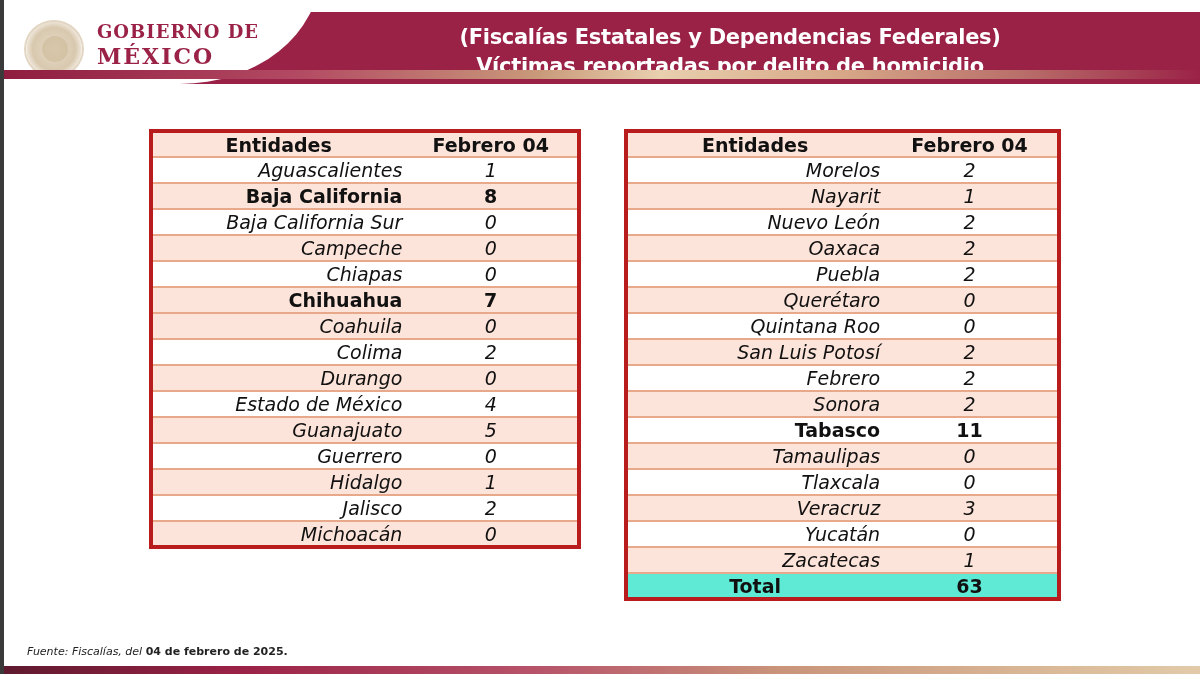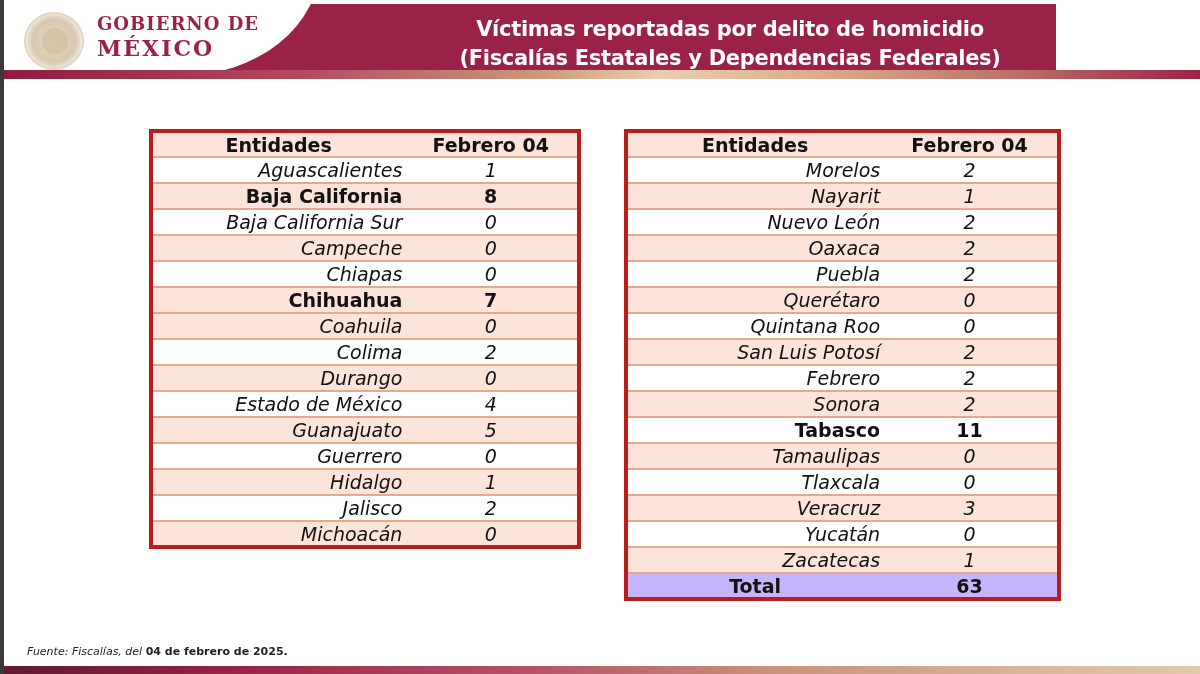--- a/index.html
+++ b/index.html
@@ -2,21 +2,21 @@
 <html><head>
   <meta charset="utf-8">
   <style>
     * { box-sizing: border-box; margin: 0; padding: 0; }
     html, body { width: 1200px; height: 674px; overflow: hidden; background: #ffffff; }
     body { position: relative; font-family: "Liberation Sans", "DejaVu Sans", sans-serif; color: #111; }
 
     .left-edge { position: absolute; left: 0; top: 0; width: 4px; height: 674px; background: #3a3a3a; z-index: 5; }
 
     
-    .header { position: absolute; left: 0; top: 4px; width: 1056px; height: 72px; background: #9b2247; overflow: hidden; }
+    .header { position: absolute; left: 0; top: 12px; width: 1200px; height: 72px; background: #9b2247; overflow: hidden; }
     .header-white { position: absolute; left: 0; top: -40px; width: 320px; height: 112px; background: #ffffff; border-bottom-right-radius: 140px 112px; }
     .header-strip { position: absolute; left: 0; top: 70px; width: 1200px; height: 9px;
       background: linear-gradient(90deg, #8e1c3f 0%, #b34a63 25%, #c99a7a 45%, #e8cfae 55%, #d7a888 70%, #b96f6a 85%, #9b2247 100%); }
 
     .seal { position: absolute; left: 24px; top: 8px; width: 60px; height: 58px; border-radius: 50%;
       background: radial-gradient(circle at 50% 50%, #e7dccb 0%, #d8c8ae 55%, #eee5d8 70%, #ffffff 72%);
       border: 2px solid #e2d6c2; }
     .seal::after { content: ""; position: absolute; left: 16px; top: 14px; width: 26px; height: 26px; border-radius: 50%; background: #cdb996; opacity: .6; }
 
     .brand { position: absolute; left: 97px; top: 11px; font-family: "DejaVu Serif", "Liberation Serif", serif; color: #9b2247; font-weight: bold; line-height: 1; }
@@ -27,21 +27,21 @@
 
     
     .tbl { position: absolute; border-collapse: collapse; border: 4px solid #b91c1c; }
     .tbl td, .tbl th { border-bottom: 2px solid #e8a98a; height: 26px; padding: 0 2px; font-size: 19px; font-family: "DejaVu Sans", sans-serif; }
     .tbl th { background: #fde4da; font-weight: bold; font-size: 19px; }
     .tbl tr.odd td { background: #ffffff; }
     .tbl tr.even td { background: #fde4da; }
     .tbl td.name { text-align: right; font-style: italic; }
     .tbl td.val { text-align: center; font-style: italic; }
     .tbl tr.hl td { font-style: normal; font-weight: bold; }
-    .tbl tr.total td { background: #c4b5fd; font-weight: bold; font-style: normal; text-align: center; }
+    .tbl tr.total td { background: #5eead4; font-weight: bold; font-style: normal; text-align: center; }
     .col-name { width: 255px; }
     .col-val { width: 176px; }
 
     #table-left { left: 149px; top: 129px; width: 432px; }
     #table-right { left: 624px; top: 129px; width: 437px; }
 
     .footer { position: absolute; left: 27px; top: 645px; font-size: 11px; font-family: "DejaVu Sans", sans-serif; color: #222; text-align: center; }
     .footer .it { font-style: italic; }
     .footer .bd { font-weight: bold; }
     .bottom-bar { position: absolute; left: 0; top: 666px; width: 1200px; height: 8px;
@@ -53,22 +53,22 @@
 <div class="left-edge"></div>
 
 <div class="header">
   <div class="header-white"></div>
   <div class="seal"></div>
   <div class="brand">
     <div class="brand-line1">GOBIERNO DE</div>
     <div class="brand-line2">MÉXICO</div>
   </div>
   <div class="title">
+    <div>(Fiscalías Estatales y Dependencias Federales)</div>
     <div>Víctimas reportadas por delito de homicidio</div>
-    <div>(Fiscalías Estatales y Dependencias Federales)</div>
   </div>
 </div>
 <div class="header-strip"></div>
 
 <table class="tbl" id="table-left">
   <colgroup>
       <col class="col-name">
       <col class="col-val">
     </colgroup>
   <thead>

